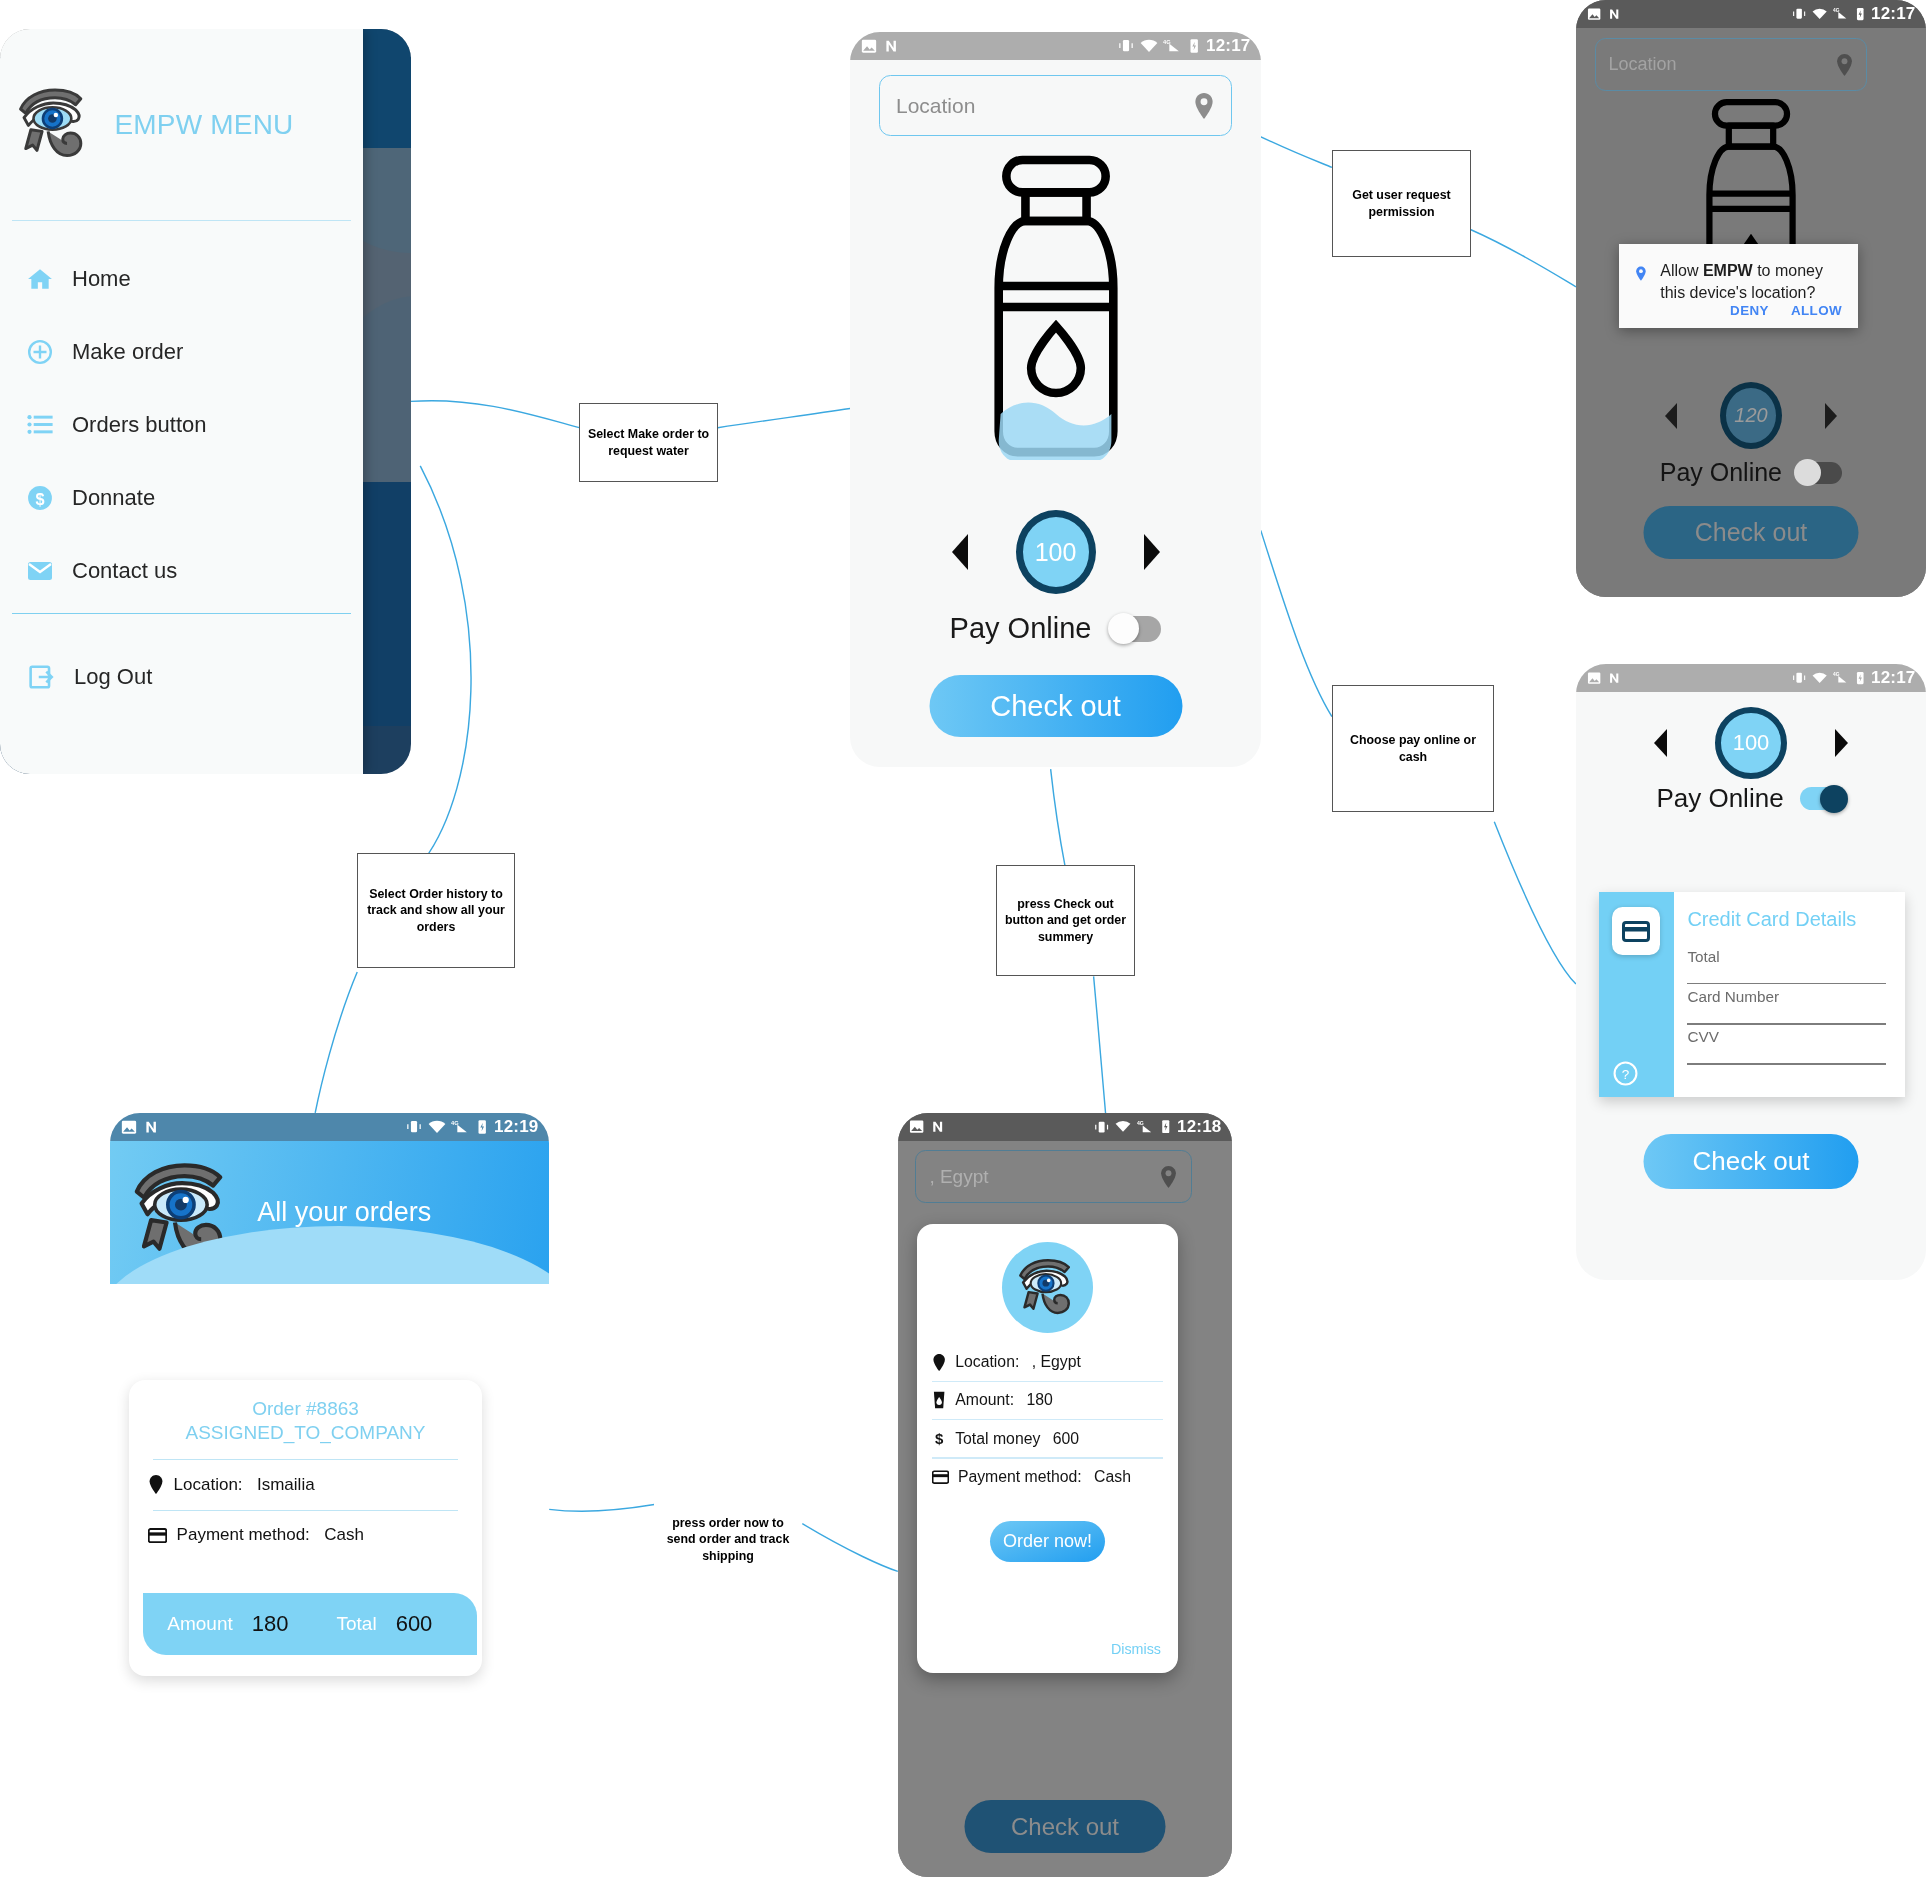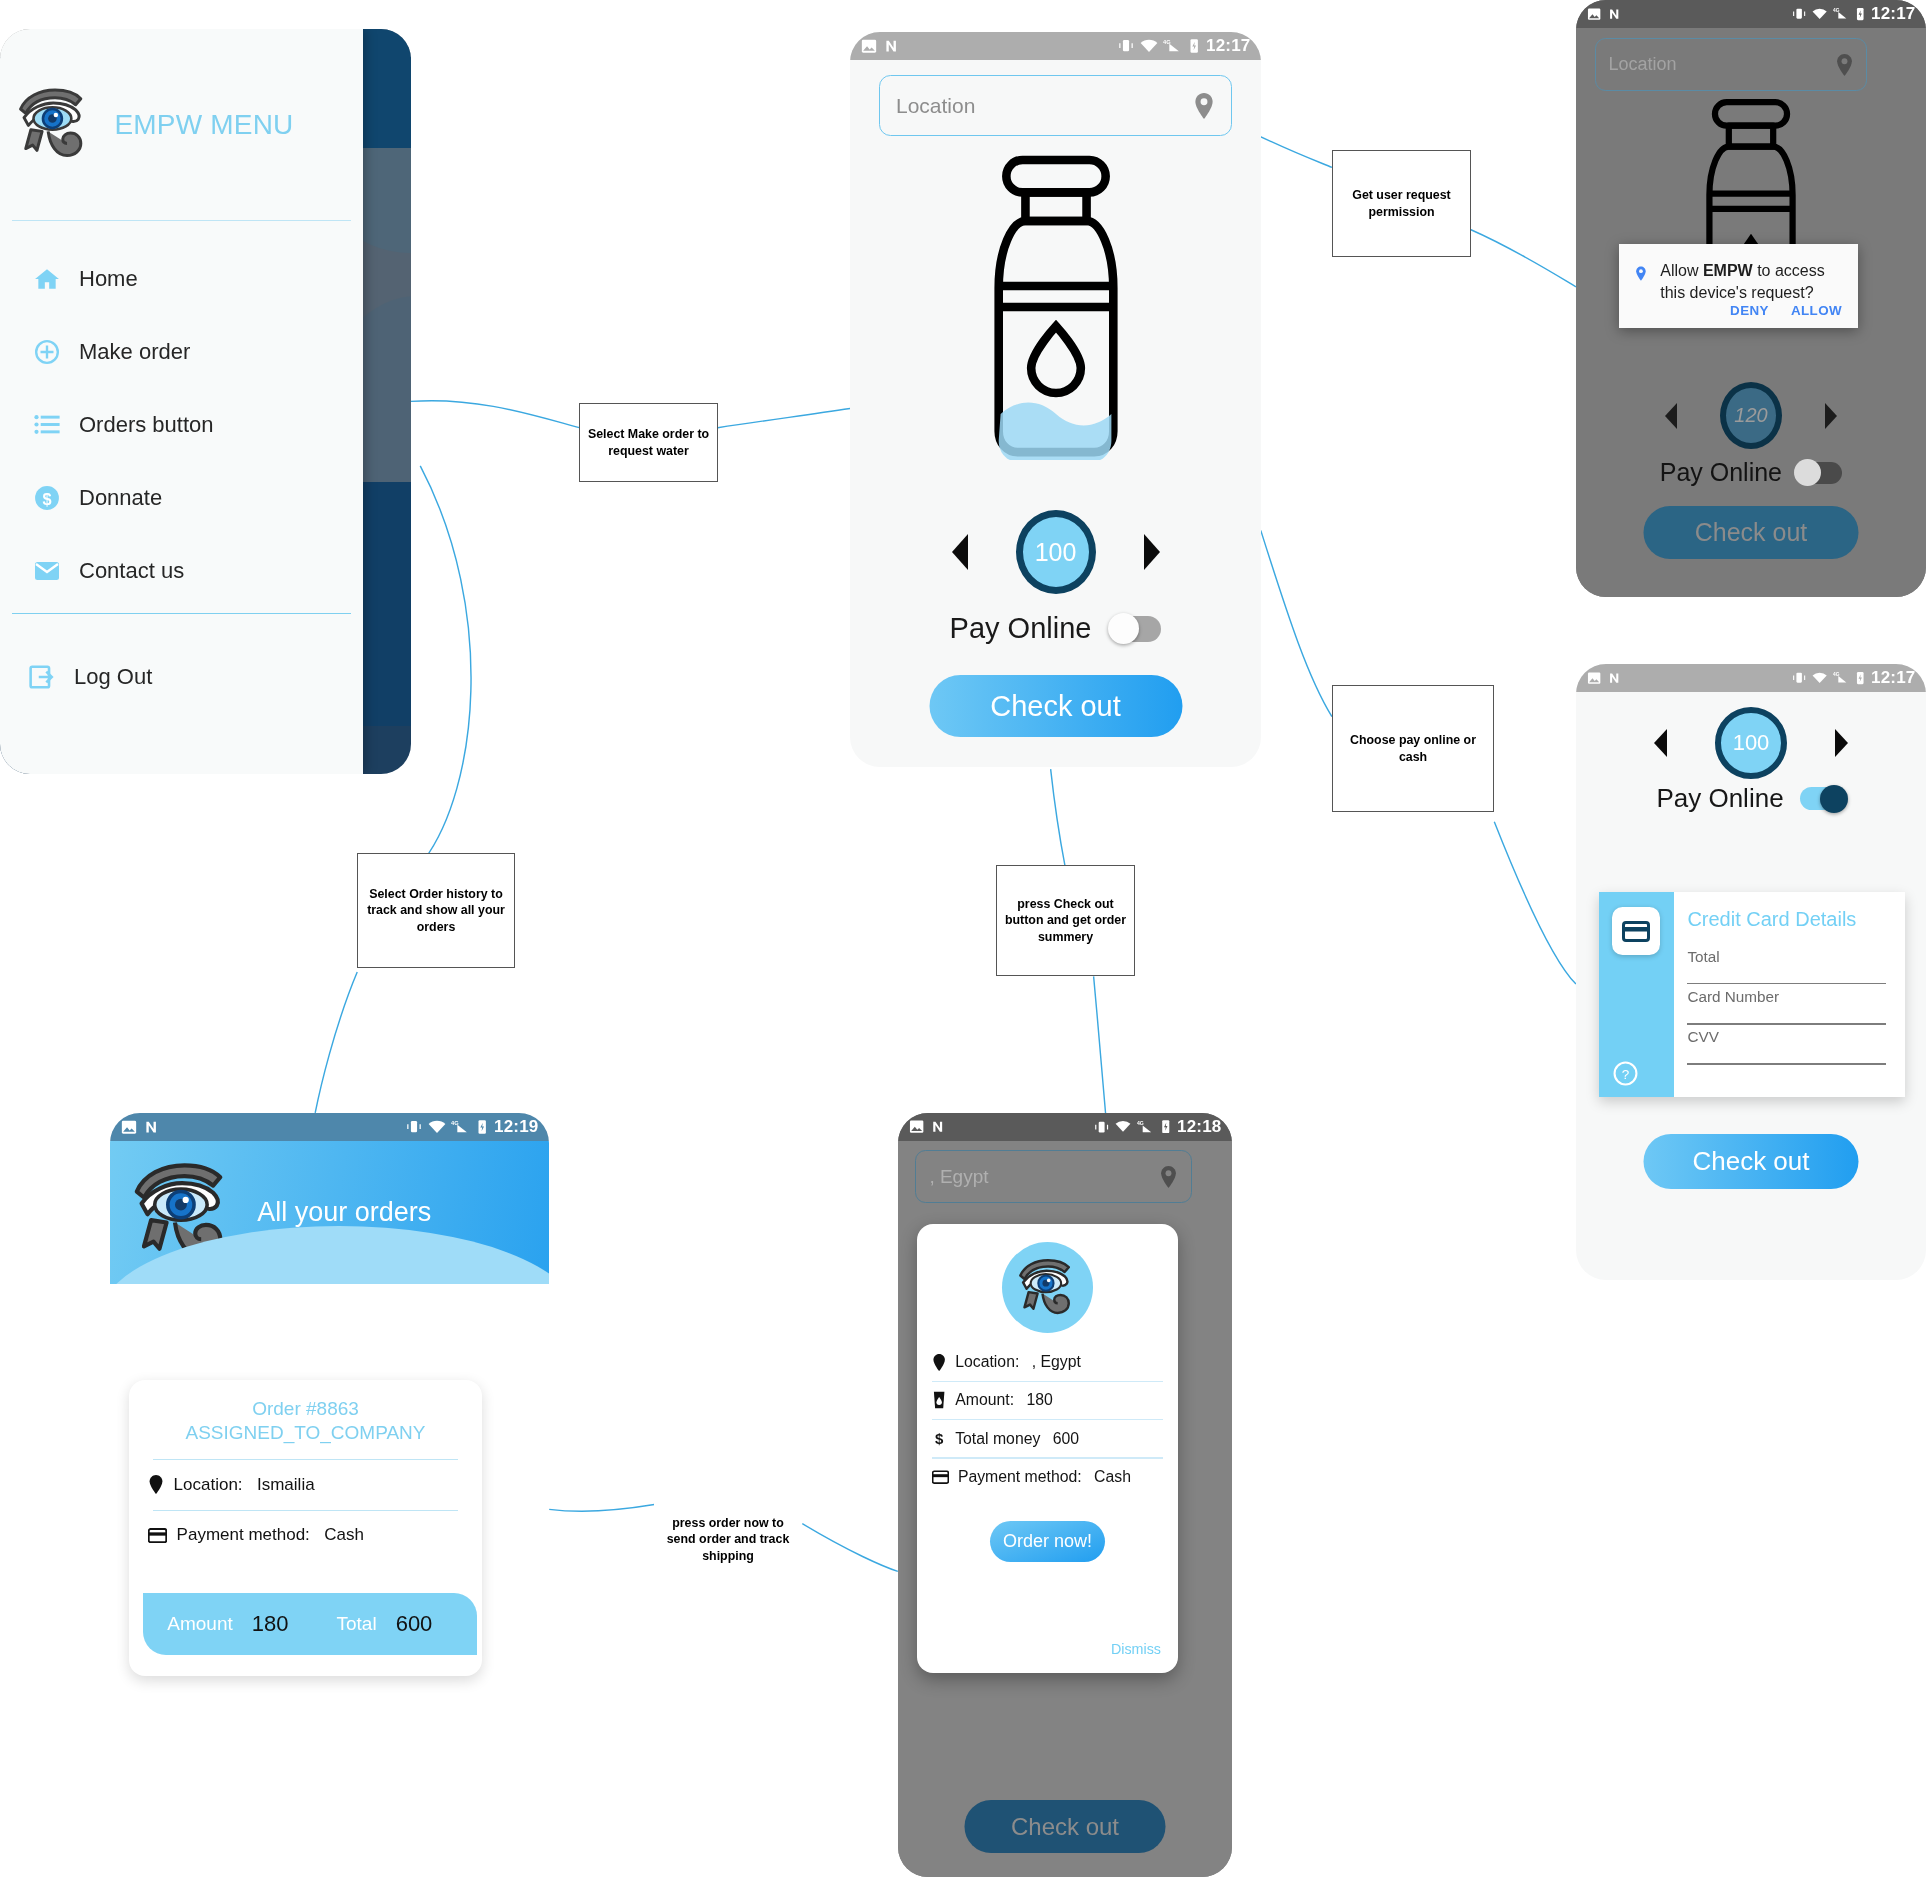--- a/index.html
+++ b/index.html
@@ -51,21 +51,21 @@
     position: absolute; left: 306px; top: 91px; width: 162px; height: 334px;
     background: rgba(130,130,130,.55); border-radius: 12.4px;
   }
   .drawer {
     position: absolute; left: 0; top: 0; width: 363px; height: 100%;
     background: #f8fafa; box-shadow: 2.9px 0 10.5px rgba(0,0,0,.25);
   }
   .drawer-header { height: 191px; display: flex; align-items: center; padding-left: 12.4px; gap: 16px; }
   .drawer-title { color: #7fd0f0; font-size: 28px; letter-spacing: 0.2px; }
   .drawer-divider { height: 1.4px; background: #bfe5f5; margin: 0 12.4px; }
-  .drawer-items { padding: 21px 0 0 34px; }
+  .drawer-items { padding: 21px 0 0 27px; }
   .drawer-item { display: flex; align-items: center; gap: 19px; height: 73px; }
   .drawer-item .label { font-size: 22px; color: #262626; }
   .drawer-divider2 { height: 1.4px; background: #7fd0f0; margin: 5.7px 12.4px 0 12.4px; }
   .logout-wrap { padding: 26px 0 0 29px; }
 
   
   #order-phone { left: 850px; top: 32px; width: 411px; height: 735px; background: #f7f8f8; }
   .loc-field {
     position: absolute; left: 29px; top: 43px; width: 353px; height: 61px;
     border: 1.9px solid #6fc7ef; border-radius: 11.5px; background: #f7f8f8;
@@ -510,21 +510,21 @@
         <path d="M100 196l-18 26h36z" fill="#000"></path>
       </svg>
     </div>
 
     <div class="perm-dialog">
       <div class="perm-body">
         <svg width="21" height="27" viewBox="0 0 20 26">
             <path d="M10 1C5.6 1 2 4.6 2 9c0 6 8 16 8 16s8-10 8-16c0-4.4-3.6-8-8-8z" fill="#4285f4"></path>
             <circle cx="10" cy="9" r="3.2" fill="#fafafa"></circle>
           </svg>
-        <div class="perm-text"><span>Allow </span><b>EMPW</b><span> to access this device's request?</span></div>
+        <div class="perm-text"><span>Allow </span><b>EMPW</b><span> to money this device's location?</span></div>
       </div>
       <div class="perm-actions">
         <span>DENY</span>
         <span>ALLOW</span>
       </div>
     </div>
 
     <div class="perm-qty-row">
       <div class="tri tri-left" style="border-top-width:13.4px;border-bottom-width:13.4px;border-right-width:12.4px;border-right-color:#1c1c1c;"></div>
       <div class="perm-qty-circle">120</div>

